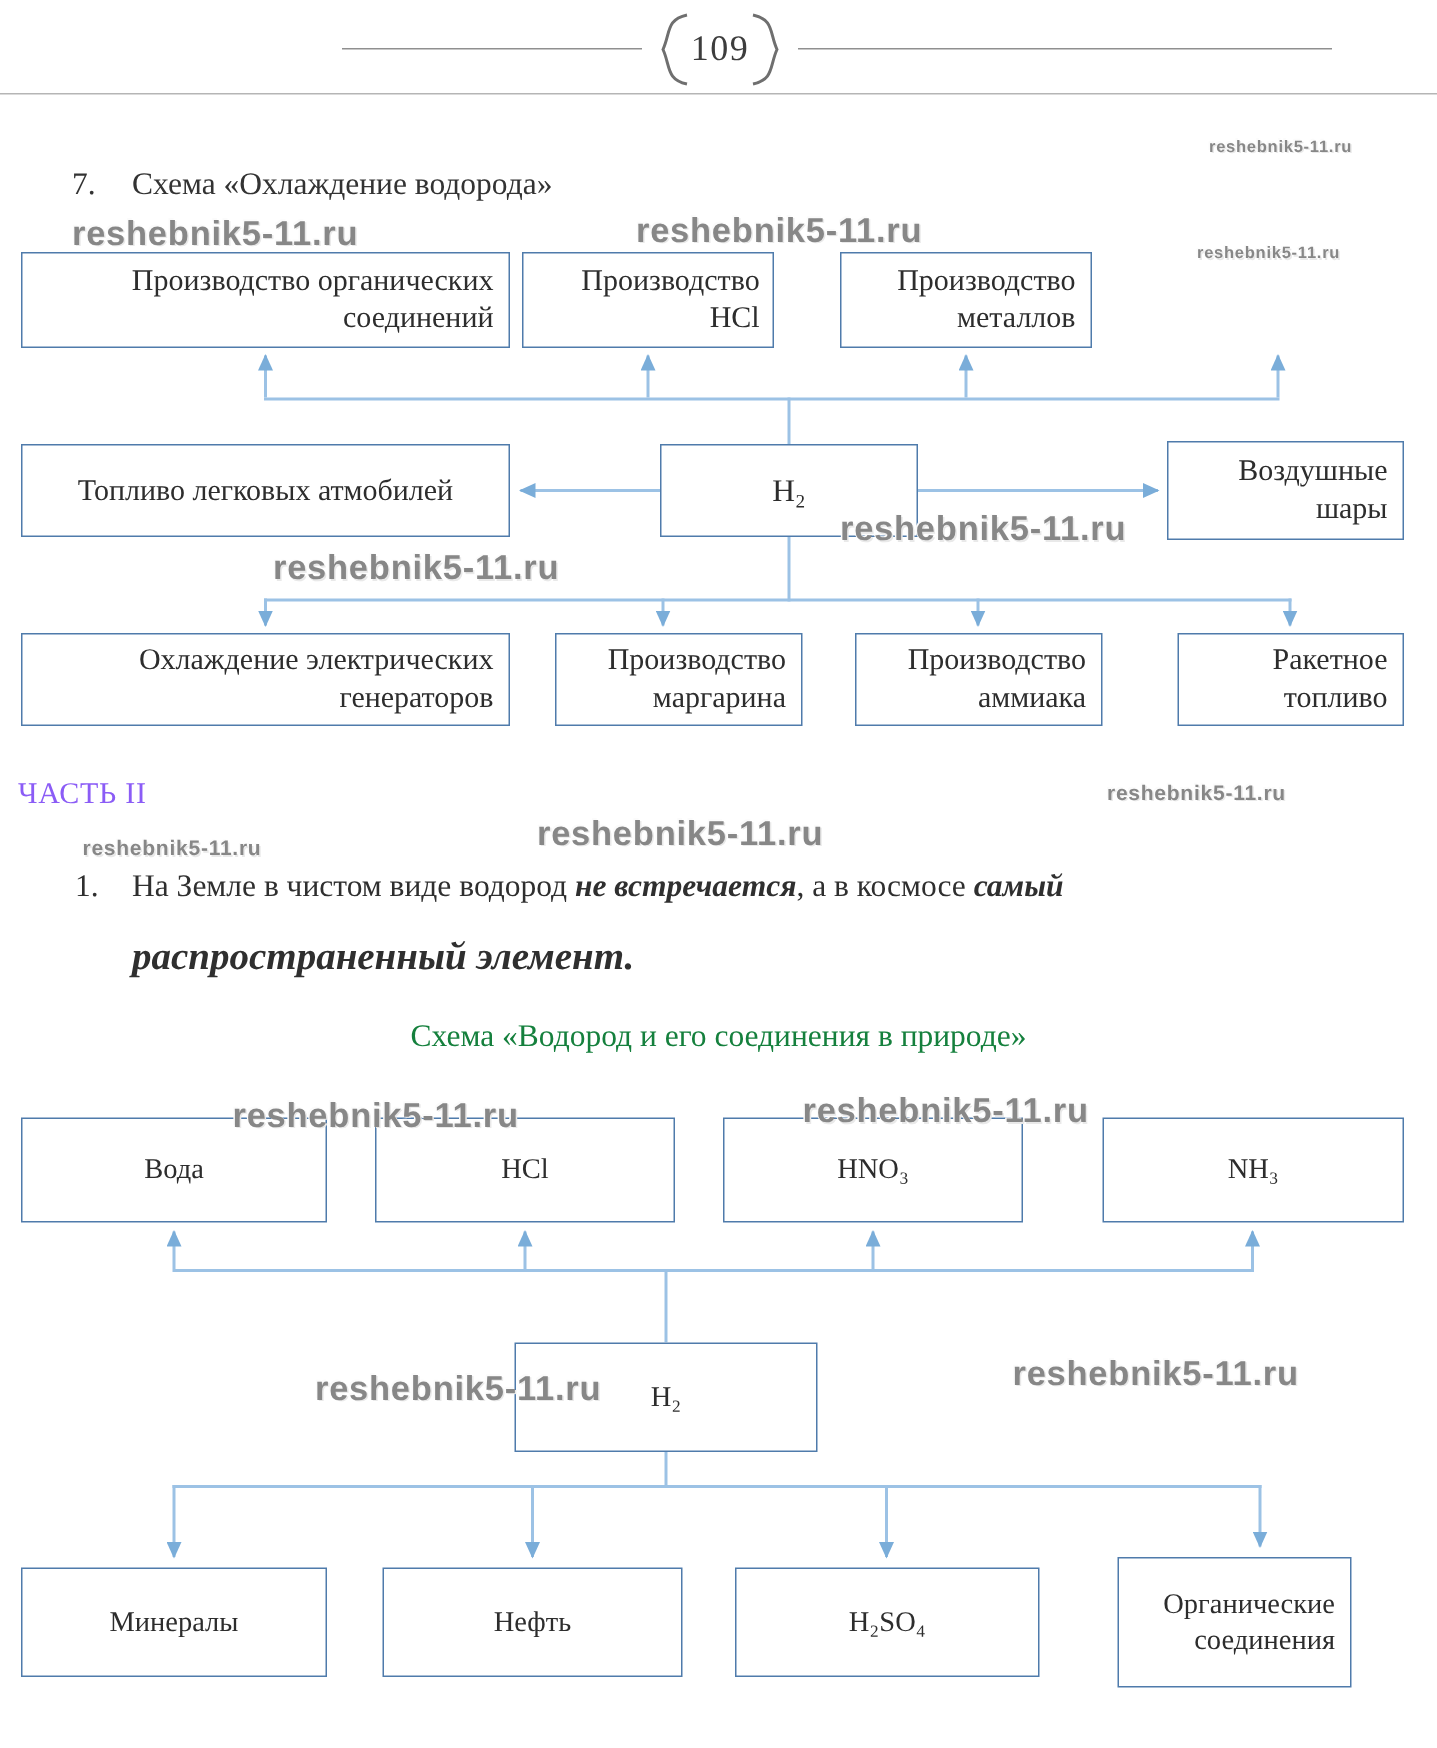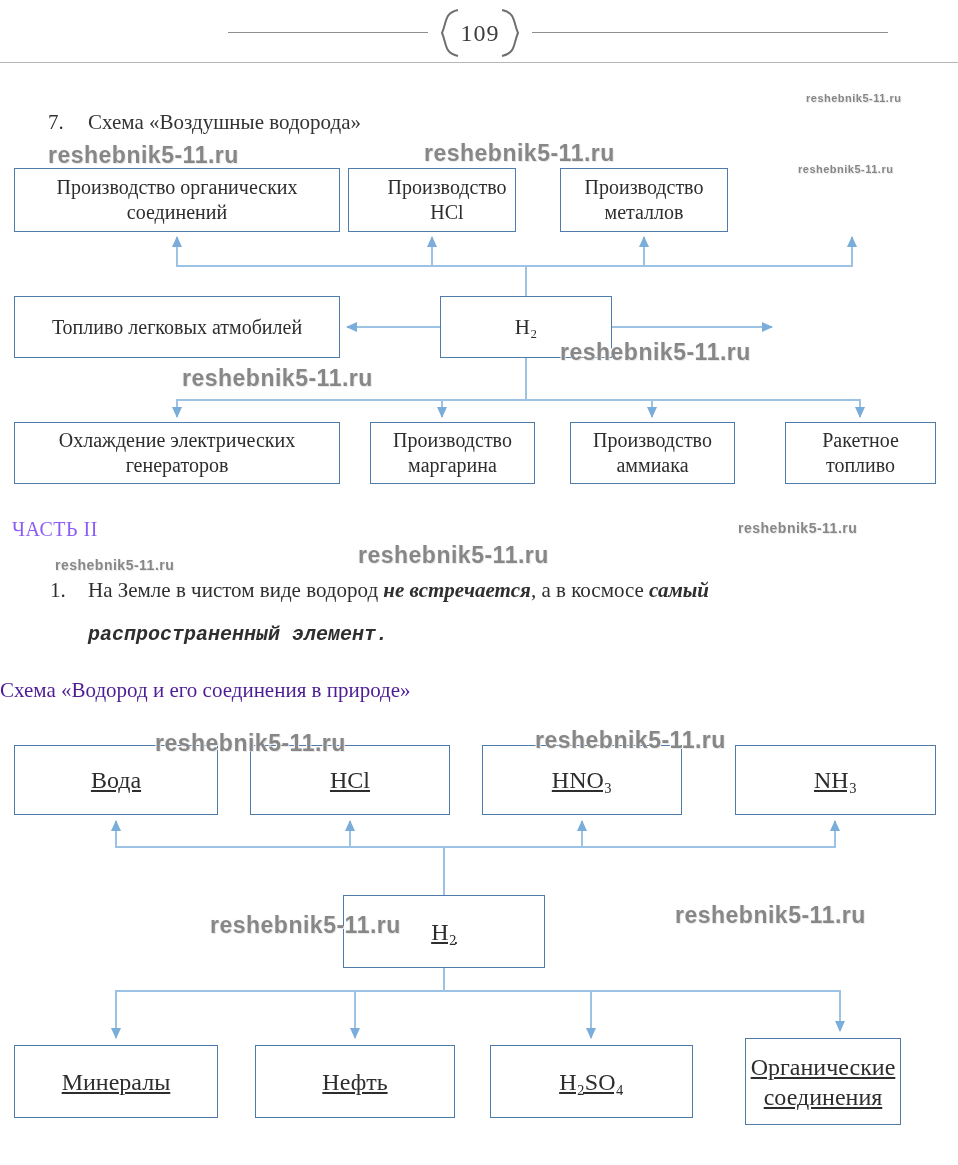--- a/index.html
+++ b/index.html
@@ -31,35 +31,35 @@
   .wm-lg { font-size:23px; }
   .wm-md { font-size:14px; }
   .wm-sm { font-size:11px; }
 
   
   .task7 { position:absolute; left:48px; top:110px; font-size:21px; color:#333; display:flex; }
   .task7 .tnum { width:40px; }
   .part2 { position:absolute; left:12px; top:518px; font-size:20px; color:#8b5cf6; letter-spacing:0.5px; }
   .t1line1 { position:absolute; left:50px; top:578px; font-size:21px; color:#2f2f2f; white-space:nowrap; }
   .t1line1 .tnum { display:inline-block; width:38px; }
-  .t1line2 { position:absolute; left:88px; top:623px; font-size:20px; color:#2f2f2f;font-family:Liberation Mono, monospace; }
+  .t1line2 { position:absolute; left:88px; top:623px; font-size:26px; color:#2f2f2f; }
   .bi { font-weight:bold; font-style:italic; }
-  .d2title { position:absolute; left:0; top:678px; width:958px; text-align:left; font-size:21px; color:#4c1d95; }
+  .d2title { position:absolute; left:0; top:678px; width:958px; text-align:center; font-size:21px; color:#15803d; }
 
   
   .diagram { position:absolute; }
   .diagram svg.connectors { position:absolute; left:0; top:0; z-index:1; }
   .box {
     position:absolute; z-index:2; background:#ffffff;
     border:1px solid #4f7bab;
     display:flex; align-items:center; justify-content:center;
-    text-align:center; padding:2px 10px; line-height:1.25; color:#2d2d2d;
+    text-align:right; padding:2px 10px; line-height:1.25; color:#2d2d2d;
   }
   .d1 .box { font-size:20px; }
-  .d2 .box { font-size:24px;text-decoration:underline; }
+  .d2 .box { font-size:19px; }
 </style>
 </head>
 <body>
 
 <div class="page">
 
   <div class="hline" style="left:228px; top:32px; width:200px;"></div>
   <div class="hline" style="left:532px; top:32px; width:356px;"></div>
   <div class="pagenum-wrap">
     <svg width="100" height="52" viewBox="0 0 100 52">
@@ -79,21 +79,21 @@
   <span class="wm wm-md" style="left:738px; top:520px;">reshebnik5-11.ru</span>
   <span class="wm wm-md" style="left:55px;  top:557px;">reshebnik5-11.ru</span>
   <span class="wm wm-lg" style="left:358px; top:542px;">reshebnik5-11.ru</span>
   <span class="wm wm-lg" style="left:155px; top:730px;">reshebnik5-11.ru</span>
   <span class="wm wm-lg" style="left:535px; top:727px;">reshebnik5-11.ru</span>
   <span class="wm wm-lg" style="left:210px; top:912px;">reshebnik5-11.ru</span>
   <span class="wm wm-lg" style="left:675px; top:902px;">reshebnik5-11.ru</span>
 
   <div class="task7">
     <span class="tnum">7.</span>
-    <span>Схема «Воздушные водорода»</span>
+    <span>Схема «Охлаждение водорода»</span>
   </div>
 
   <div class="diagram d1" style="left:14px; top:168px; width:922px; height:318px;">
     <svg class="connectors" width="922" height="318">
       <defs>
         <marker id="ah1" markerWidth="12" markerHeight="10" refX="10" refY="5" orient="auto" markerUnits="userSpaceOnUse">
           <path d="M0,0 L11,5 L0,10 Z" fill="#7aadd9"></path>
         </marker>
       </defs>
       <g stroke="#9cc2e5" stroke-width="2">
@@ -112,20 +112,21 @@
         <line x1="638" y1="231" x2="638" y2="249" marker-end="url(#ah1)"></line>
         <line x1="846" y1="231" x2="846" y2="249" marker-end="url(#ah1)"></line>
       </g>
     </svg>
     <div class="box" style="left:0;   top:0;   width:326px; height:64px;">Производство органических соединений</div>
     <div class="box" style="left:334px; top:0; width:168px; height:64px;padding-left:40px;">Производство HCl</div>
     <div class="box" style="left:546px; top:0; width:168px; height:64px;">Производство металлов</div>
 
     <div class="box" style="left:0;   top:128px; width:326px; height:62px;">Топливо легковых атмобилей</div>
     <div class="box" style="left:426px; top:128px; width:172px; height:62px; font-size:21px;">H₂</div>
+    <div class="box" style="left:764px; top:126px; width:158px; height:66px;">Воздушные шары</div>
 
     <div class="box" style="left:0;   top:254px; width:326px; height:62px;">Охлаждение электрических генераторов</div>
     <div class="box" style="left:346px; top:254px; width:165px; height:62px;margin-left:10px;">Производство маргарина</div>
     <div class="box" style="left:556px; top:254px; width:165px; height:62px;">Производство аммиака</div>
     <div class="box" style="left:771px; top:254px; width:151px; height:62px;">Ракетное топливо</div>
   </div>
 
   <div class="part2">ЧАСТЬ II</div>
 
   <div class="t1line1">

